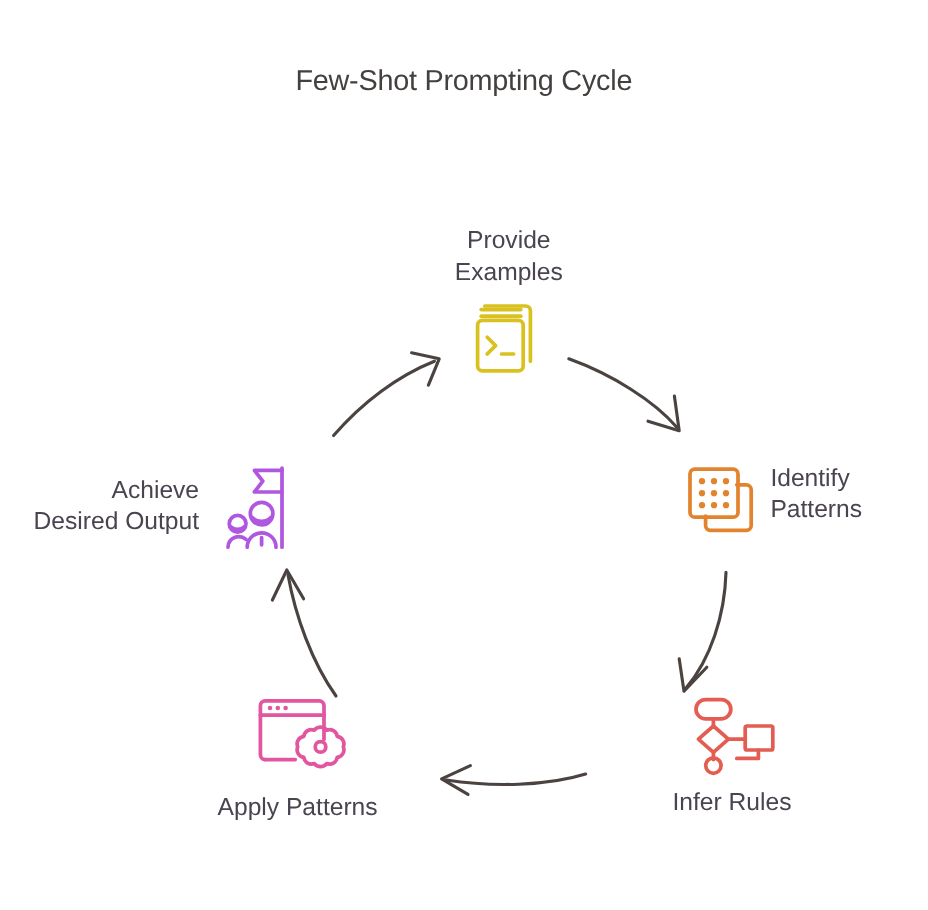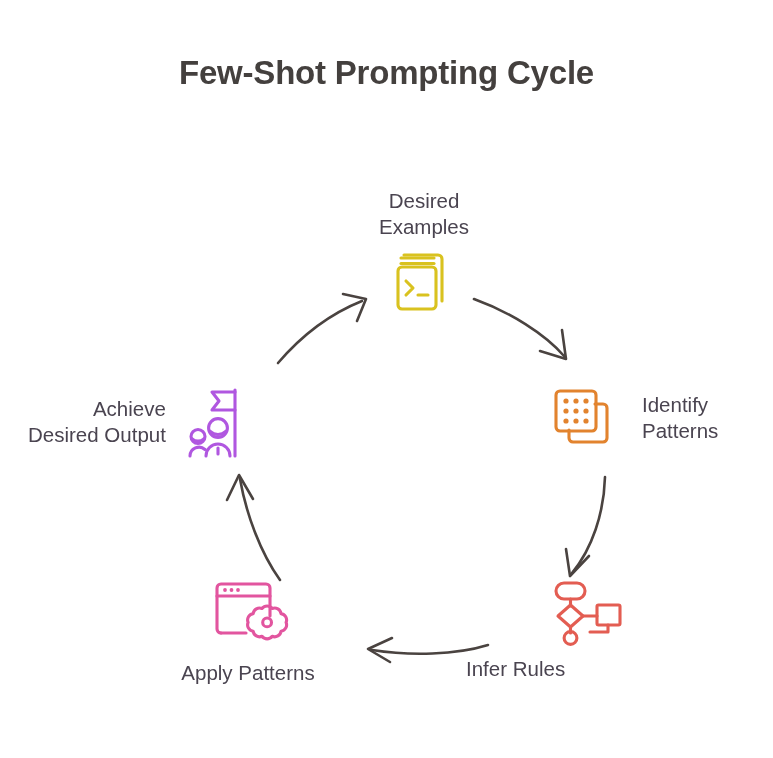--- a/index.html
+++ b/index.html
@@ -19,22 +19,22 @@
     height: 758px;
     overflow: hidden;
     background: #ffffff;
   }
   #title {
     position: absolute;
     top: 54px;
     left: 0;
     width: 773px;
     text-align: center;
-    font-size: 33px;
-    font-weight: bold;
+    font-size: 24px;
+    font-weight: normal;
     color: #44403E;
     letter-spacing: -0.2px;
   }
   .node {
     position: absolute;
   }
   .label {
     color: #4A4450;
     font-size: 20.5px;
     line-height: 26px;
@@ -44,33 +44,32 @@
   #node-provide {
     left: 334px;
     top: 188px;
     width: 180px;
     text-align: center;
   }
   #node-provide .label { text-align: center; }
   #node-provide .icon-wrap { margin-top: 9px; }
   
   #node-identify {
-    left: 551px;
+    left: 570px;
     top: 386px;
     display: flex;
-    align-items: center;
-    gap: 29px;
+    gap: 10px;
   }
   #node-identify .label { text-align: left; }
   
   #node-infer {
-    left: 466px;
+    left: 490px;
     top: 578px;
     width: 240px;
-    text-align: left;
+    text-align: center;
   }
   #node-infer .icon-wrap { margin-bottom: 12px; }
   
   #node-apply {
     left: 128px;
     top: 578px;
     width: 240px;
     text-align: center;
   }
   #node-apply .icon-wrap { margin-bottom: 12px; }
@@ -125,21 +124,21 @@
 
       <g>
         <path d="M278,363 C302,335 332,313 362,301"></path>
         <path d="M343,294 L366,299 L357,321"></path>
       </g>
 
     </g>
   </svg>
 
   <div class="node" id="node-provide">
-    <div class="label">Desired
+    <div class="label">Provide
 Examples</div>
     <div class="icon-wrap">
       <svg class="icon" width="180" height="66" viewBox="0 0 180 66" xmlns="http://www.w3.org/2000/svg">
         <g fill="none" stroke="#D9C21F" stroke-width="3.1" stroke-linecap="round" stroke-linejoin="round">
 
           <path d="M70,6 L104,6 A4,4 0 0 1 108,10 L108,52"></path>
 
           <path d="M67,9 L100,9"></path>
           <path d="M67,14.5 L100,14.5"></path>
 

